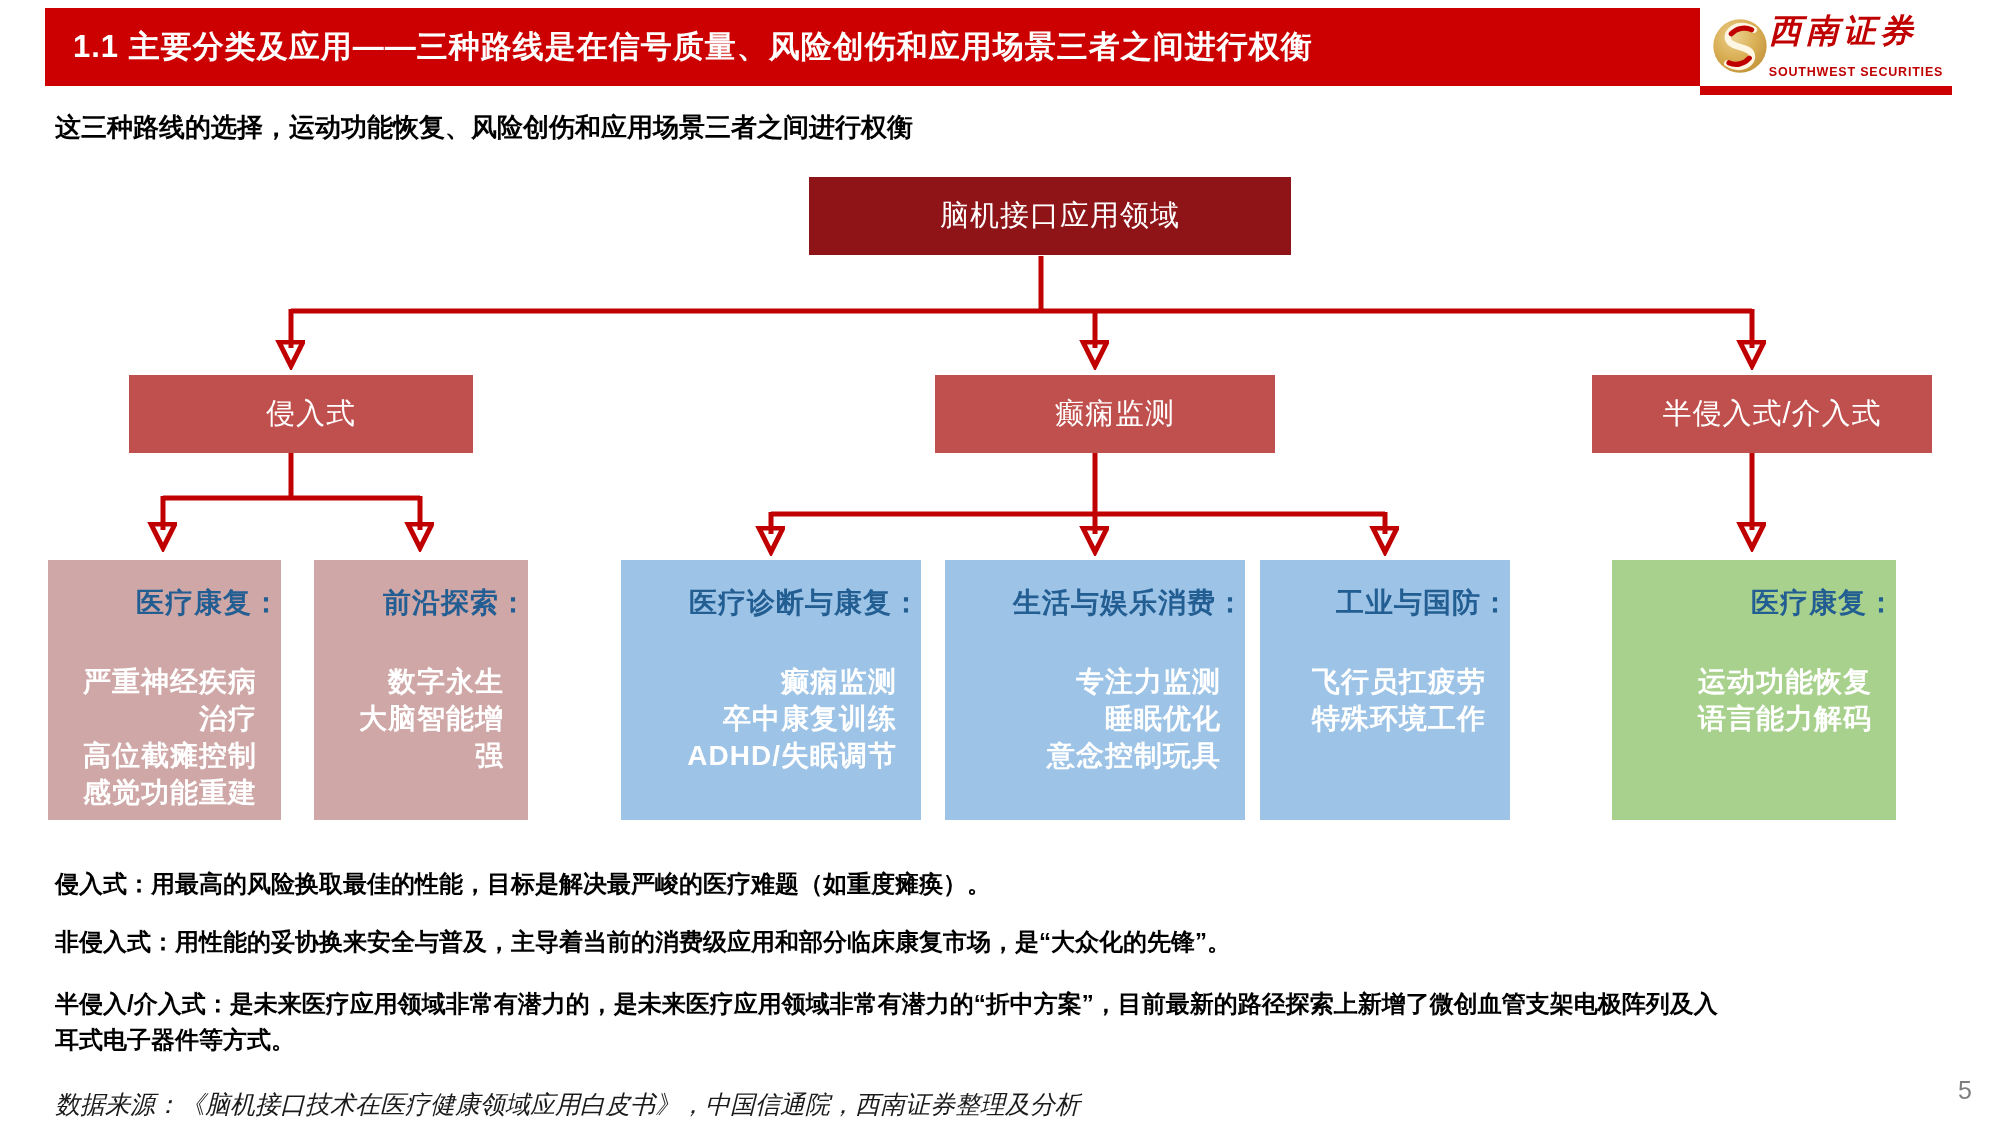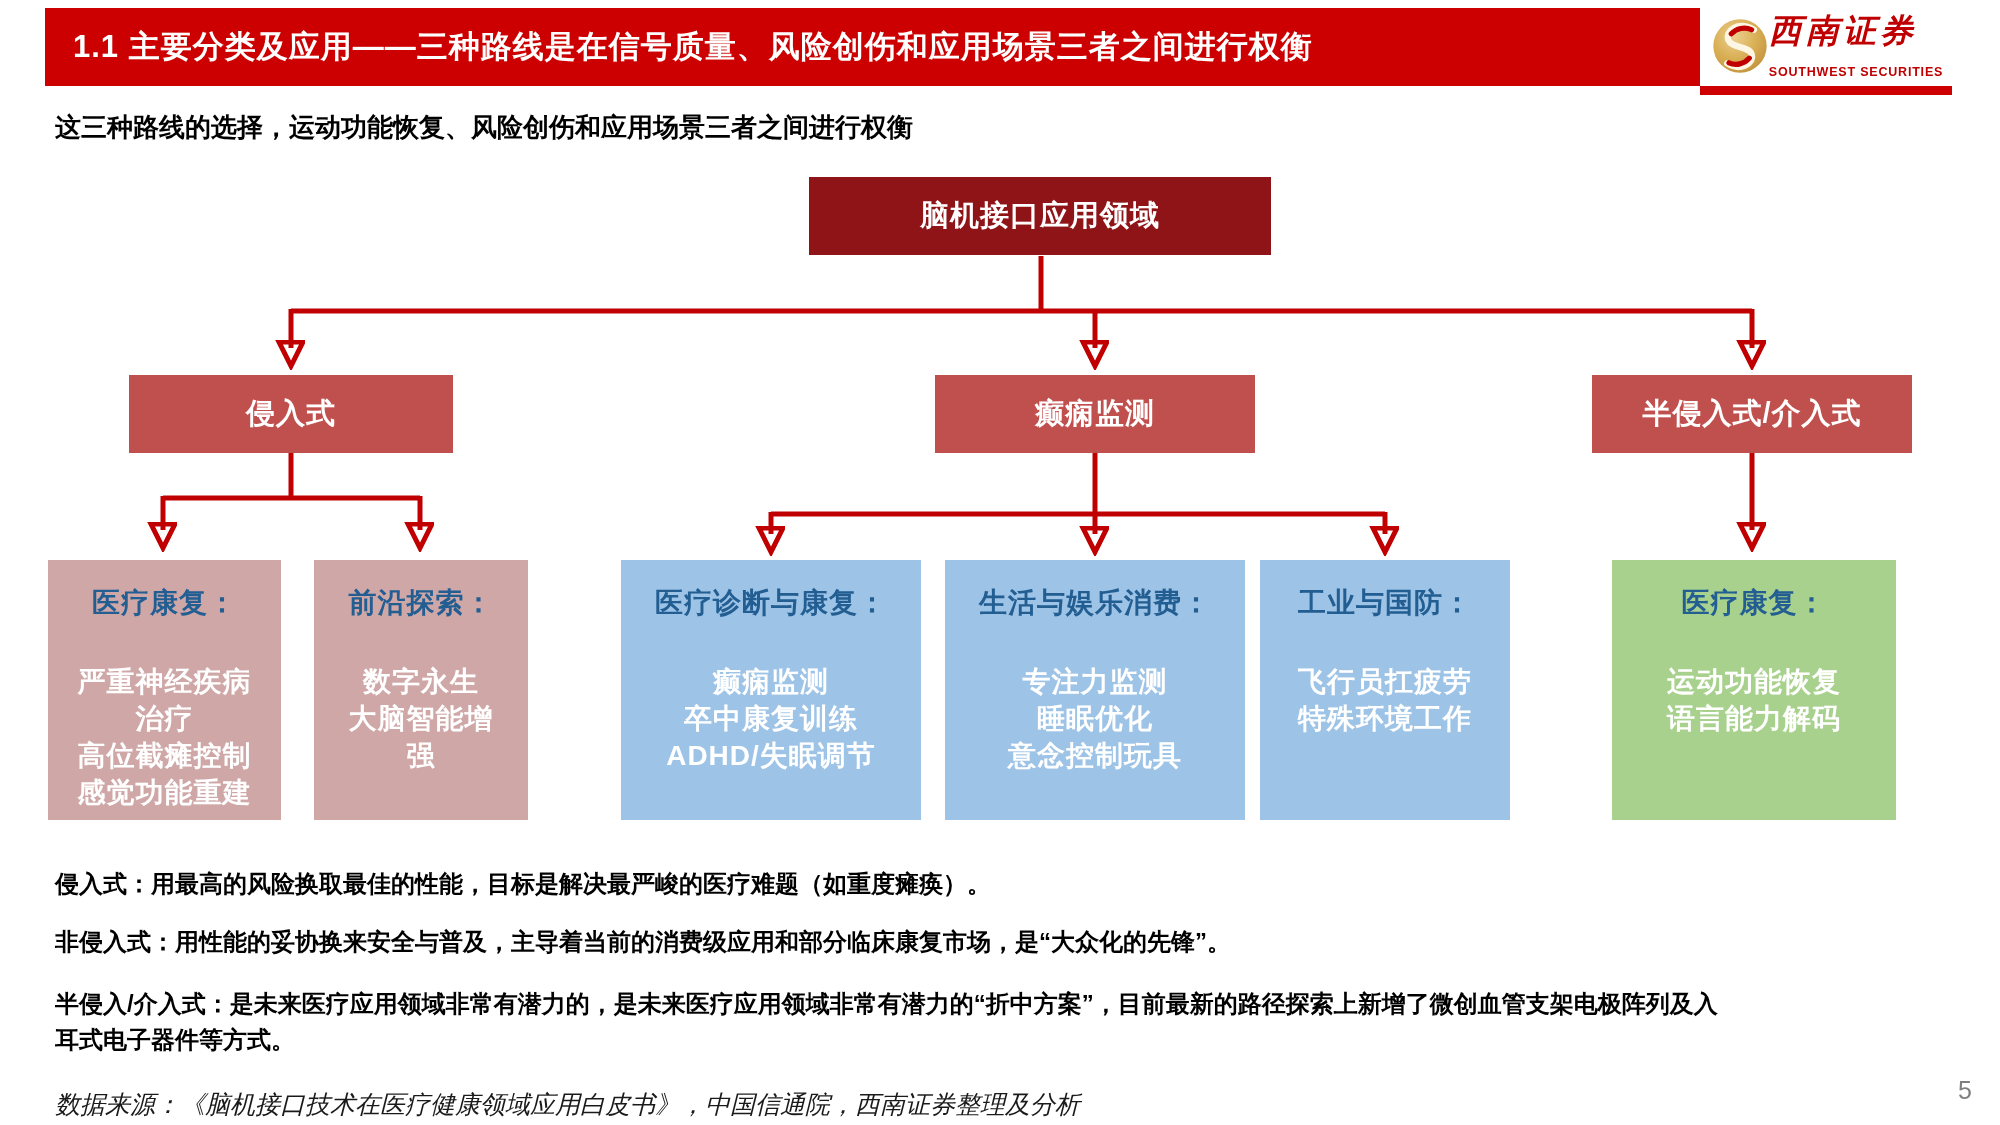--- a/index.html
+++ b/index.html
@@ -24,25 +24,25 @@
     color:var(--red,#C00000);font-size:33px;letter-spacing:4px;line-height:1.1;}
   .logo-en{color:var(--red,#C00000);font-size:12.5px;font-weight:bold;letter-spacing:0.8px;margin-top:16px;}
   
   .subtitle{position:absolute;left:55px;top:110px;font-size:26px;font-weight:bold;color:#000;}
   
   .connector{position:absolute;left:0;top:0;pointer-events:none;}
   .connector path{stroke:var(--red,#C00000);stroke-width:5;fill:none;}
   .arrowhead{fill:var(--red,#C00000);}
   .node{
     position:absolute;height:78px;display:flex;align-items:center;justify-content:center;
-    color:#fff;font-weight:bold;font-size:29px;letter-spacing:1px;z-index:2;
+    color:#fff;font-weight:normal;font-size:29px;letter-spacing:1px;z-index:2;padding-left:20px;
   }
   .root{background:var(--root_bg,#8E1418);}
   .branch{background:var(--branch_bg,#C0504D);}
-  .leaf{position:absolute;top:560px;height:260px;text-align:center;box-sizing:border-box;z-index:2;}
+  .leaf{position:absolute;top:560px;height:260px;text-align:right;box-sizing:border-box;z-index:2;}
   .pink{background:var(--pink_bg,#CFA7A7);}
   .blue{background:var(--blue_bg,#9DC3E6);}
   .green{background:var(--green_bg,#A9D18E);}
   .leaf-title{margin-top:24px;font-size:28px;font-weight:bold;color:var(--leaf_title,#235E93);letter-spacing:1px;}
   .leaf-body{
     margin-top:42px;padding:0 24px;font-size:28px;font-weight:bold;color:#fff;
     white-space:pre-line;line-height:1.32;letter-spacing:1px;
   }
   
   .note{position:absolute;left:55px;width:1900px;font-size:24px;font-weight:bold;color:#000;line-height:1.5;}

